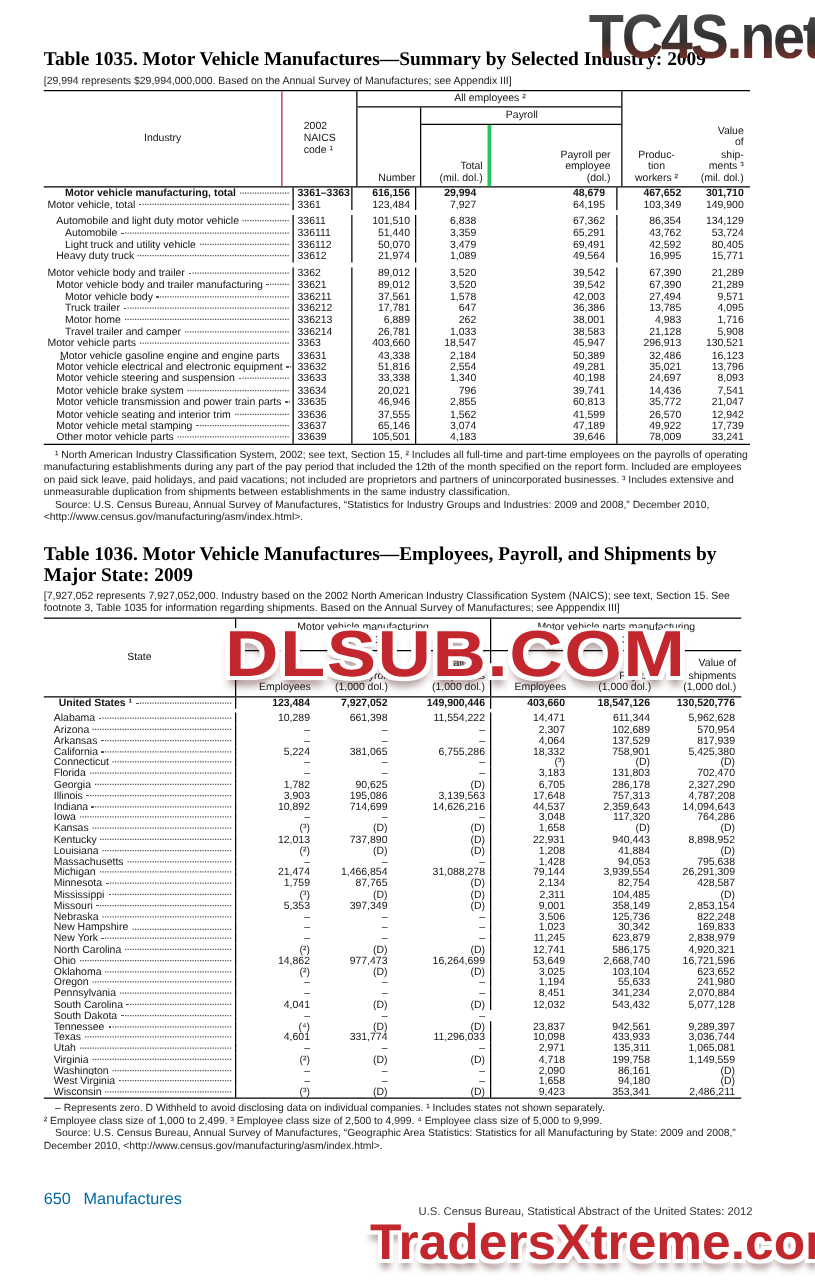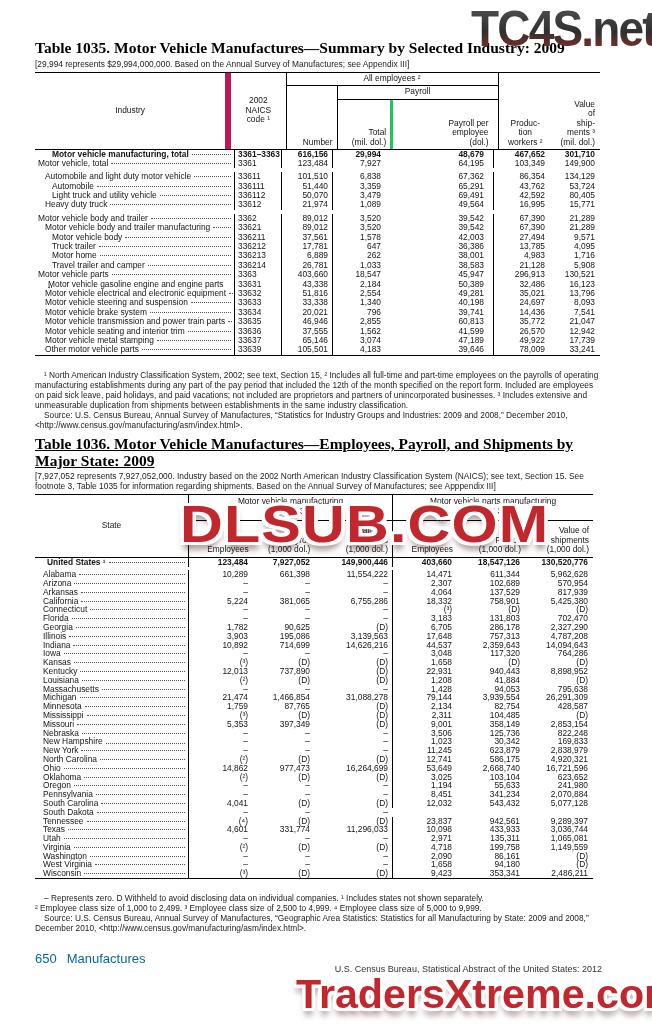--- a/index.html
+++ b/index.html
@@ -33,39 +33,39 @@
   .wm-bot{top:972px; left:296px; font-size:40px; letter-spacing:0px;
     transform:scaleX(1.03); transform-origin:left center;}
   
   .tbl-title{
     font-family:"Liberation Serif","DejaVu Serif",serif;
     font-weight:bold; font-size:15.5px; line-height:16.5px; color:#000;
   }
   .bracket-note{font-size:8.4px; line-height:10px; margin:2px 0 3px 0; color:#1c1c1c;}
   .fnote{font-size:8.3px; line-height:10px; color:#1c1c1c; margin:0;}
   .fnote.ind{text-indent:9px;}
-  .fnotes{margin-top:14px;}
+  .fnotes{margin-top:2px;}
   
   .rows .tr{display:flex; align-items:baseline; box-sizing:border-box;}
   .rows .tr.bold{font-weight:bold;}
   .lab{display:flex; align-items:baseline; overflow:hidden; box-sizing:border-box;}
   .lt{white-space:nowrap;}
   .dots{flex:1; border-bottom:1px dotted #555; margin:0 3px 0 3px; transform:translateY(-2px); min-width:4px;}
   .td{box-sizing:border-box; text-align:right; white-space:nowrap;}
   
   .t1035{position:absolute; left:35px; top:40px; width:565px; z-index:5;}
   .t1035 .hdr{
     display:flex; box-sizing:border-box; height:78px; margin-top:1px;
     border-top:1px solid #000; border-bottom:1.6px solid #000;
     font-size:8.4px; line-height:9.6px;
   }
   .t1035 .hdr .cell{box-sizing:border-box; white-space:pre-line;}
   .h-ind{width:199px; display:flex; align-items:center; justify-content:center;}
-  .h-naics{width:64px; border-left:6px solid #be185d; border-right:1px solid #000;
-    display:flex; align-items:center; justify-content:center; text-align:center;}
+  .h-naics{width:64px; border-left:1px solid #be185d; border-right:1px solid #000;
+    display:flex; align-items:center; justify-content:center; text-align:left;}
   .h-allemp{width:211px; display:flex; flex-direction:column;}
   .h-allemp-title{text-align:center; padding:1px 0 2px; border-bottom:1px solid #000;}
   .h-allemp-body{flex:1; display:flex;}
   .h-number{width:50px; display:flex; align-items:flex-end; justify-content:flex-end; padding:0 4px 1px 0;}
   .h-payroll{width:161px; border-left:1px solid #000; display:flex; flex-direction:column;}
   .h-payroll-title{text-align:center; padding:1px 0 2px; border-bottom:1px solid #000;}
   .h-payroll-body{flex:1; display:flex;}
   .h-total{width:53px; display:flex; align-items:flex-end; justify-content:flex-end; text-align:right; padding:0 4px 1px 0;}
   .h-ppe{width:108px; border-left:3px solid #22c55e; display:flex; align-items:flex-end; justify-content:flex-end; text-align:right; padding:0 9px 1px 0;}
   .h-prod{width:57px; border-left:1px solid #000; display:flex; align-items:flex-end; justify-content:center; text-align:center; padding-bottom:1px;}
@@ -75,21 +75,21 @@
   .t1035 .tr.gap{height:13.4px; padding-top:4px;}
   .t1035 .lab{width:199px;}
   .c-naics{width:48px; border-left:1px solid #000; border-right:1px solid #000; text-align:left; padding-left:3px;}
   .c-num{width:50px; padding-right:4px;}
   .c-total{width:53px; border-left:1px solid #000; padding-right:4px;}
   .c-ppe{width:108px; padding-right:9px;}
   .c-prod{width:57px; border-left:1px solid #000; padding-right:5px;}
   .c-val{width:50px; padding-right:5px;}
   
   .t1036{position:absolute; left:35px; top:436px; width:558px; z-index:5;}
-  .t1036 .tbl-title{width:545px;text-decoration:underline;}
+  .t1036 .tbl-title{width:545px;}
   .t1036 .hdr{
     display:flex; box-sizing:border-box; height:64px; margin-top:2px;
     border-top:1px solid #000; border-bottom:1.6px solid #000;
     font-size:8.4px; line-height:9.6px;
   }
   .t1036 .hdr .cell{box-sizing:border-box; white-space:pre-line;}
   .h-state{width:153px; display:flex; align-items:center; justify-content:center;}
   .h-grp{display:flex; flex-direction:column;}
   .h-g1{width:204px; border-left:1px solid #000;}
   .h-g2{width:201px; border-left:1.5px solid #000;}

